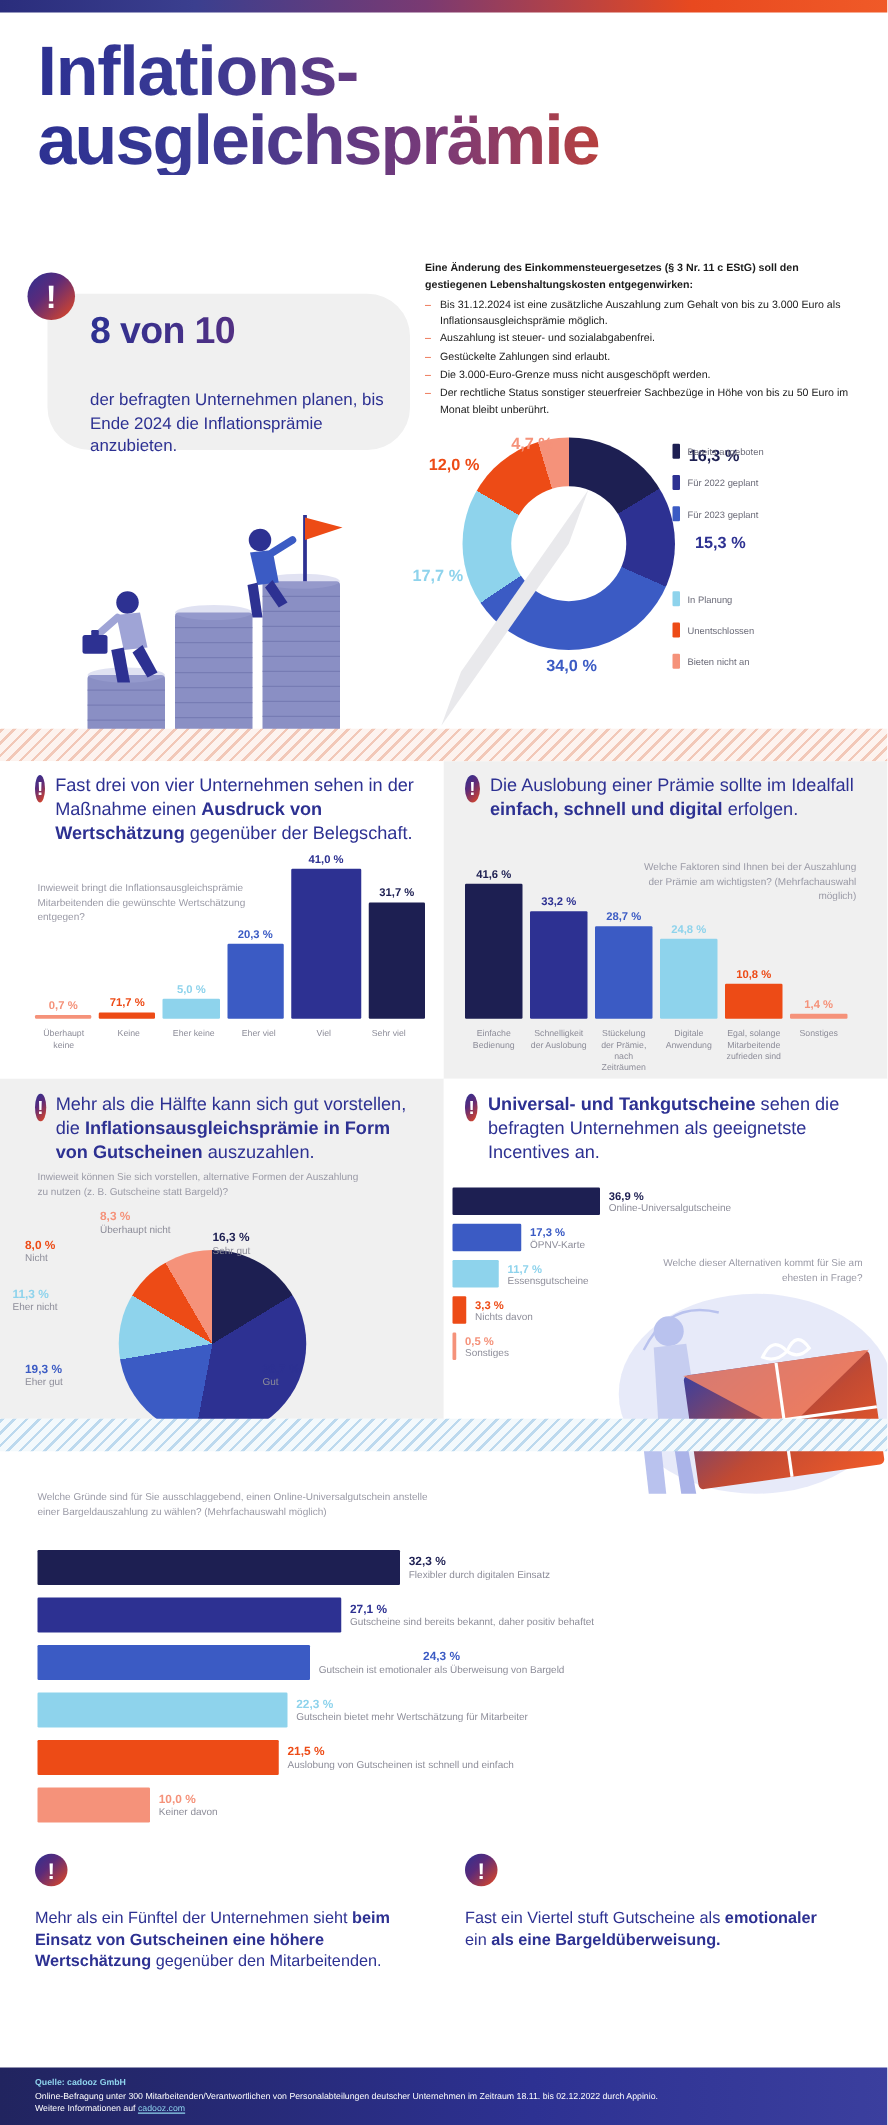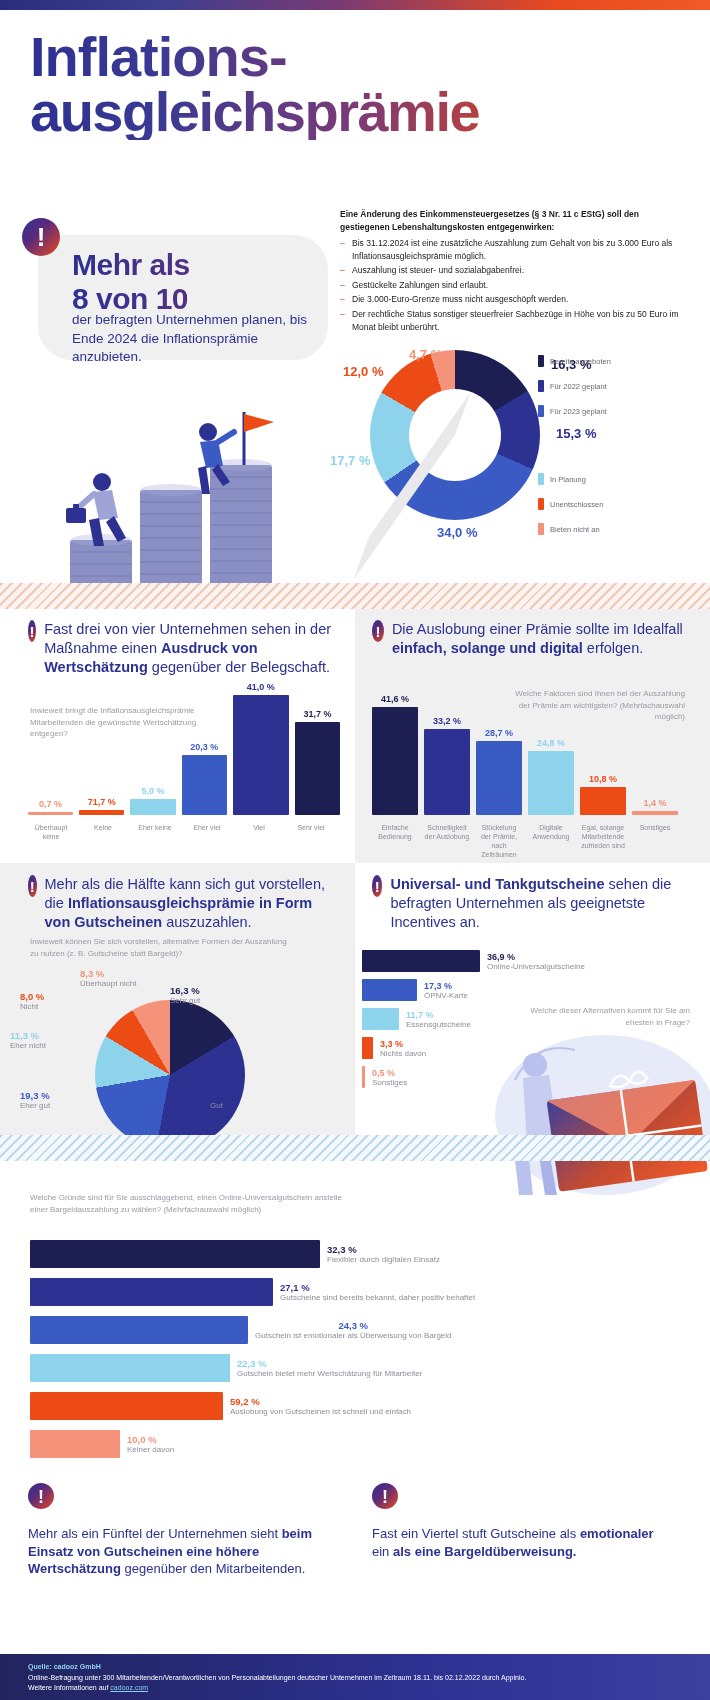--- a/index.html
+++ b/index.html
@@ -169,21 +169,20 @@
   <div class="topbar"></div>
 
   <div class="title-wrap">
     <div class="title-line">Inflations-</div>
     <div class="title-line l2">ausgleichsprämie</div>
   </div>
 
   <div class="hero-card"></div>
   <div class="bang big">!</div>
   <div class="hero-big">
-    <div>Mehr als</div>
     <div>8 von 10</div>
   </div>
   <div class="hero-sub">der befragten Unternehmen planen, bis Ende 2024 die Inflationsprämie anzubieten.</div>
 
   <div class="legal">
     <div class="hd">Eine Änderung des Einkommensteuergesetzes (§ 3 Nr. 11 c EStG) soll den gestiegenen Lebenshaltungskosten entgegenwirken:</div>
     <ul>
       <li>Bis 31.12.2024 ist eine zusätzliche Auszahlung zum Gehalt von bis zu 3.000 Euro als Inflationsausgleichsprämie möglich.</li>
       <li>Auszahlung ist steuer- und sozialabgabenfrei.</li>
       <li>Gestückelte Zahlungen sind erlaubt.</li>
@@ -330,21 +329,21 @@
     <div class="vbar-lab" style="width:46px; margin-right:6px;">Überhaupt keine</div>
     <div class="vbar-lab" style="width:46px; margin-right:6px;">Keine</div>
     <div class="vbar-lab" style="width:46px; margin-right:6px;">Eher keine</div>
     <div class="vbar-lab" style="width:46px; margin-right:6px;">Eher viel</div>
     <div class="vbar-lab" style="width:46px; margin-right:6px;">Viel</div>
     <div class="vbar-lab" style="width:46px;">Sehr viel</div>
   </div>
 
   <div class="phead" style="position:absolute; left:372px; top:620px; width:315px;">
     <span class="bang sm">!</span>
-    <div class="ptitle"><span>Die Auslobung einer Prämie sollte im Idealfall </span><b>einfach, solange und digital</b><span> erfolgen.</span></div>
+    <div class="ptitle"><span>Die Auslobung einer Prämie sollte im Idealfall </span><b>einfach, schnell und digital</b><span> erfolgen.</span></div>
   </div>
   <div class="qtext" style="position:absolute; left:505px; top:688px; width:180px; text-align:right;">Welche Faktoren sind Ihnen bei der Auszahlung der Prämie am wichtigsten? (Mehrfachauswahl möglich)</div>
 
   <div class="vbars" style="left:372px; top:690px; width:312px; height:125px;">
     <div class="vbar-col" style="width:46px; margin-right:6px;">
       <div class="vbar-val" style="color:#1d1f52;">41,6 %</div>
       <div class="vbar" style="height:108px; background:#1d1f52;"></div>
     </div>
     <div class="vbar-col" style="width:46px; margin-right:6px;">
       <div class="vbar-val" style="color:#2d3192;">33,2 %</div>
@@ -492,21 +491,21 @@
     <div class="hbar-row" style="margin-bottom:10px;">
       <div class="hbar" style="width:200px; height:28px; background:#8ed3ec;"></div>
       <div class="hbar-txt" style="color:#8ed3ec;">
           <span style="display:block;color:#8ed3ec;font-weight:bold;font-size:9.5px;">22,3 %</span>
           <span>Gutschein bietet mehr Wertschätzung für Mitarbeiter</span>
         </div>
     </div>
     <div class="hbar-row" style="margin-bottom:10px;">
       <div class="hbar" style="width:193px; height:28px; background:#ed4b16;"></div>
       <div class="hbar-txt" style="color:#ed4b16;">
-          <span style="display:block;color:#ed4b16;font-weight:bold;font-size:9.5px;">59,2 %</span>
+          <span style="display:block;color:#ed4b16;font-weight:bold;font-size:9.5px;">21,5 %</span>
           <span>Auslobung von Gutscheinen ist schnell und einfach</span>
         </div>
     </div>
     <div class="hbar-row">
       <div class="hbar" style="width:90px; height:28px; background:#f5927a;"></div>
       <div class="hbar-txt" style="color:#f5927a;">
           <span style="display:block;color:#f5927a;font-weight:bold;font-size:9.5px;">10,0 %</span>
           <span>Keiner davon</span>
         </div>
     </div>

